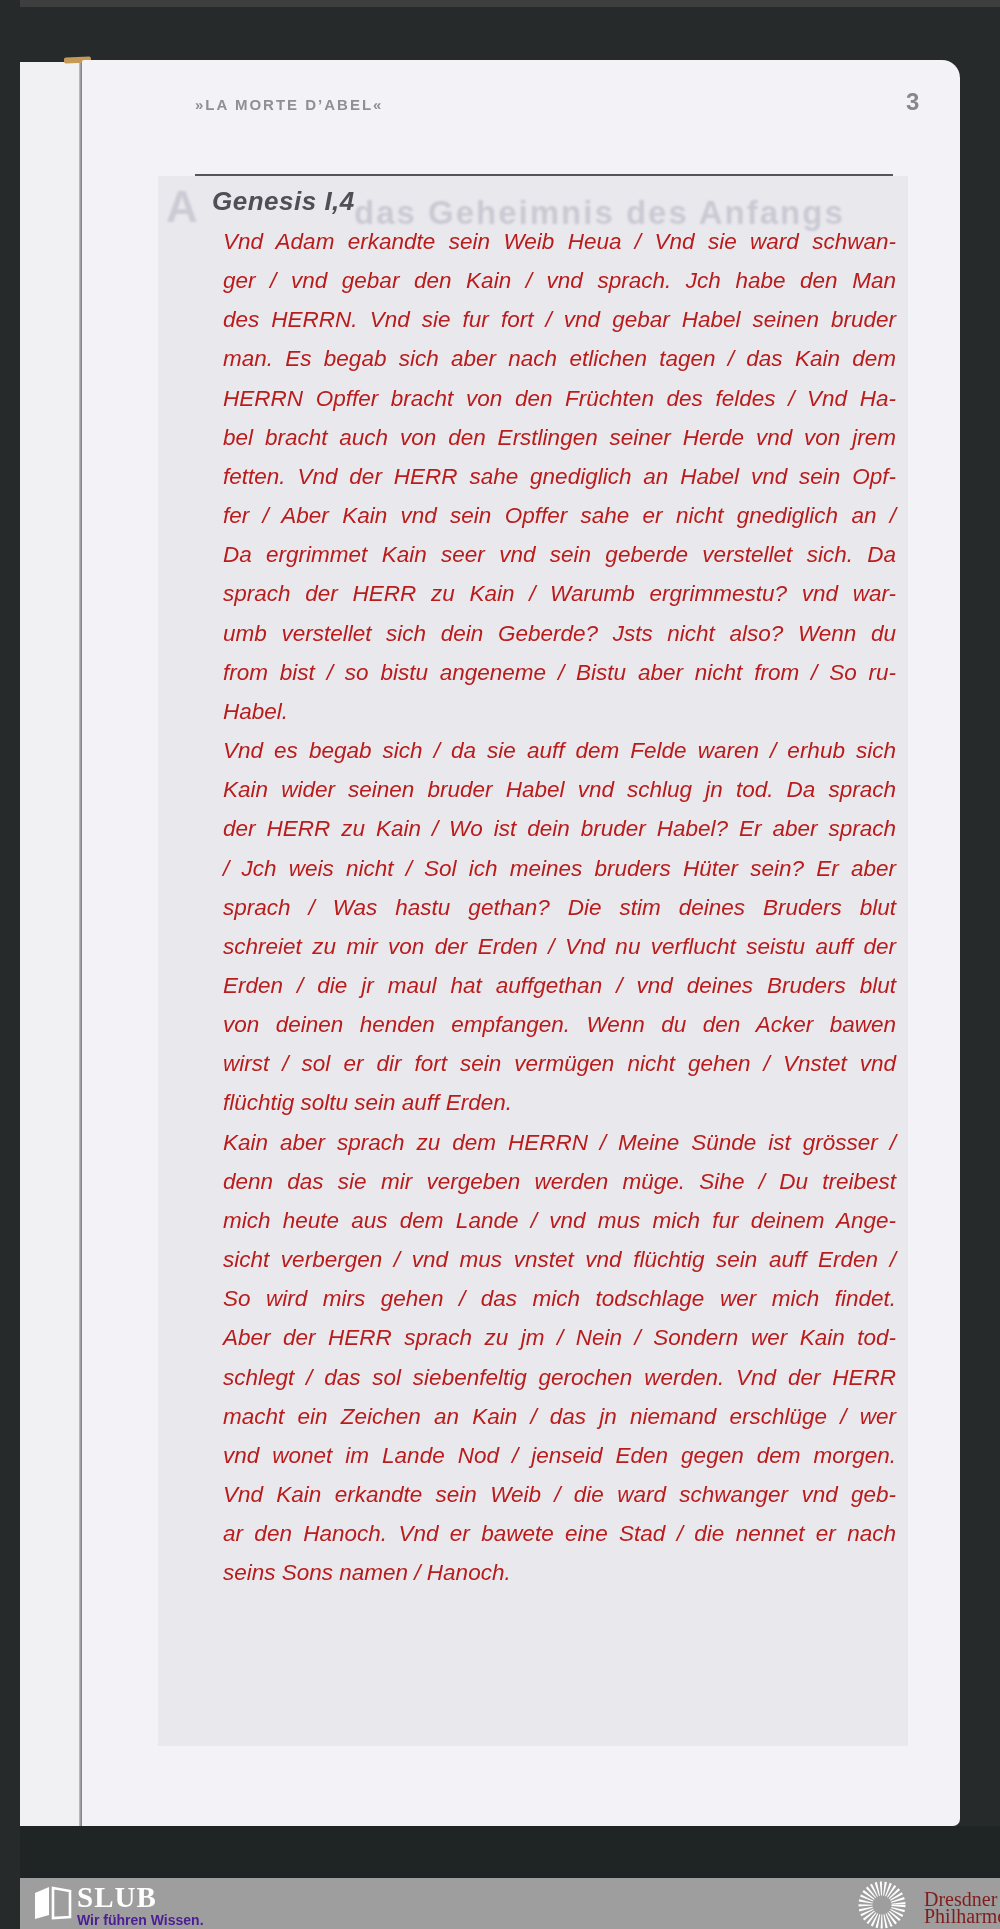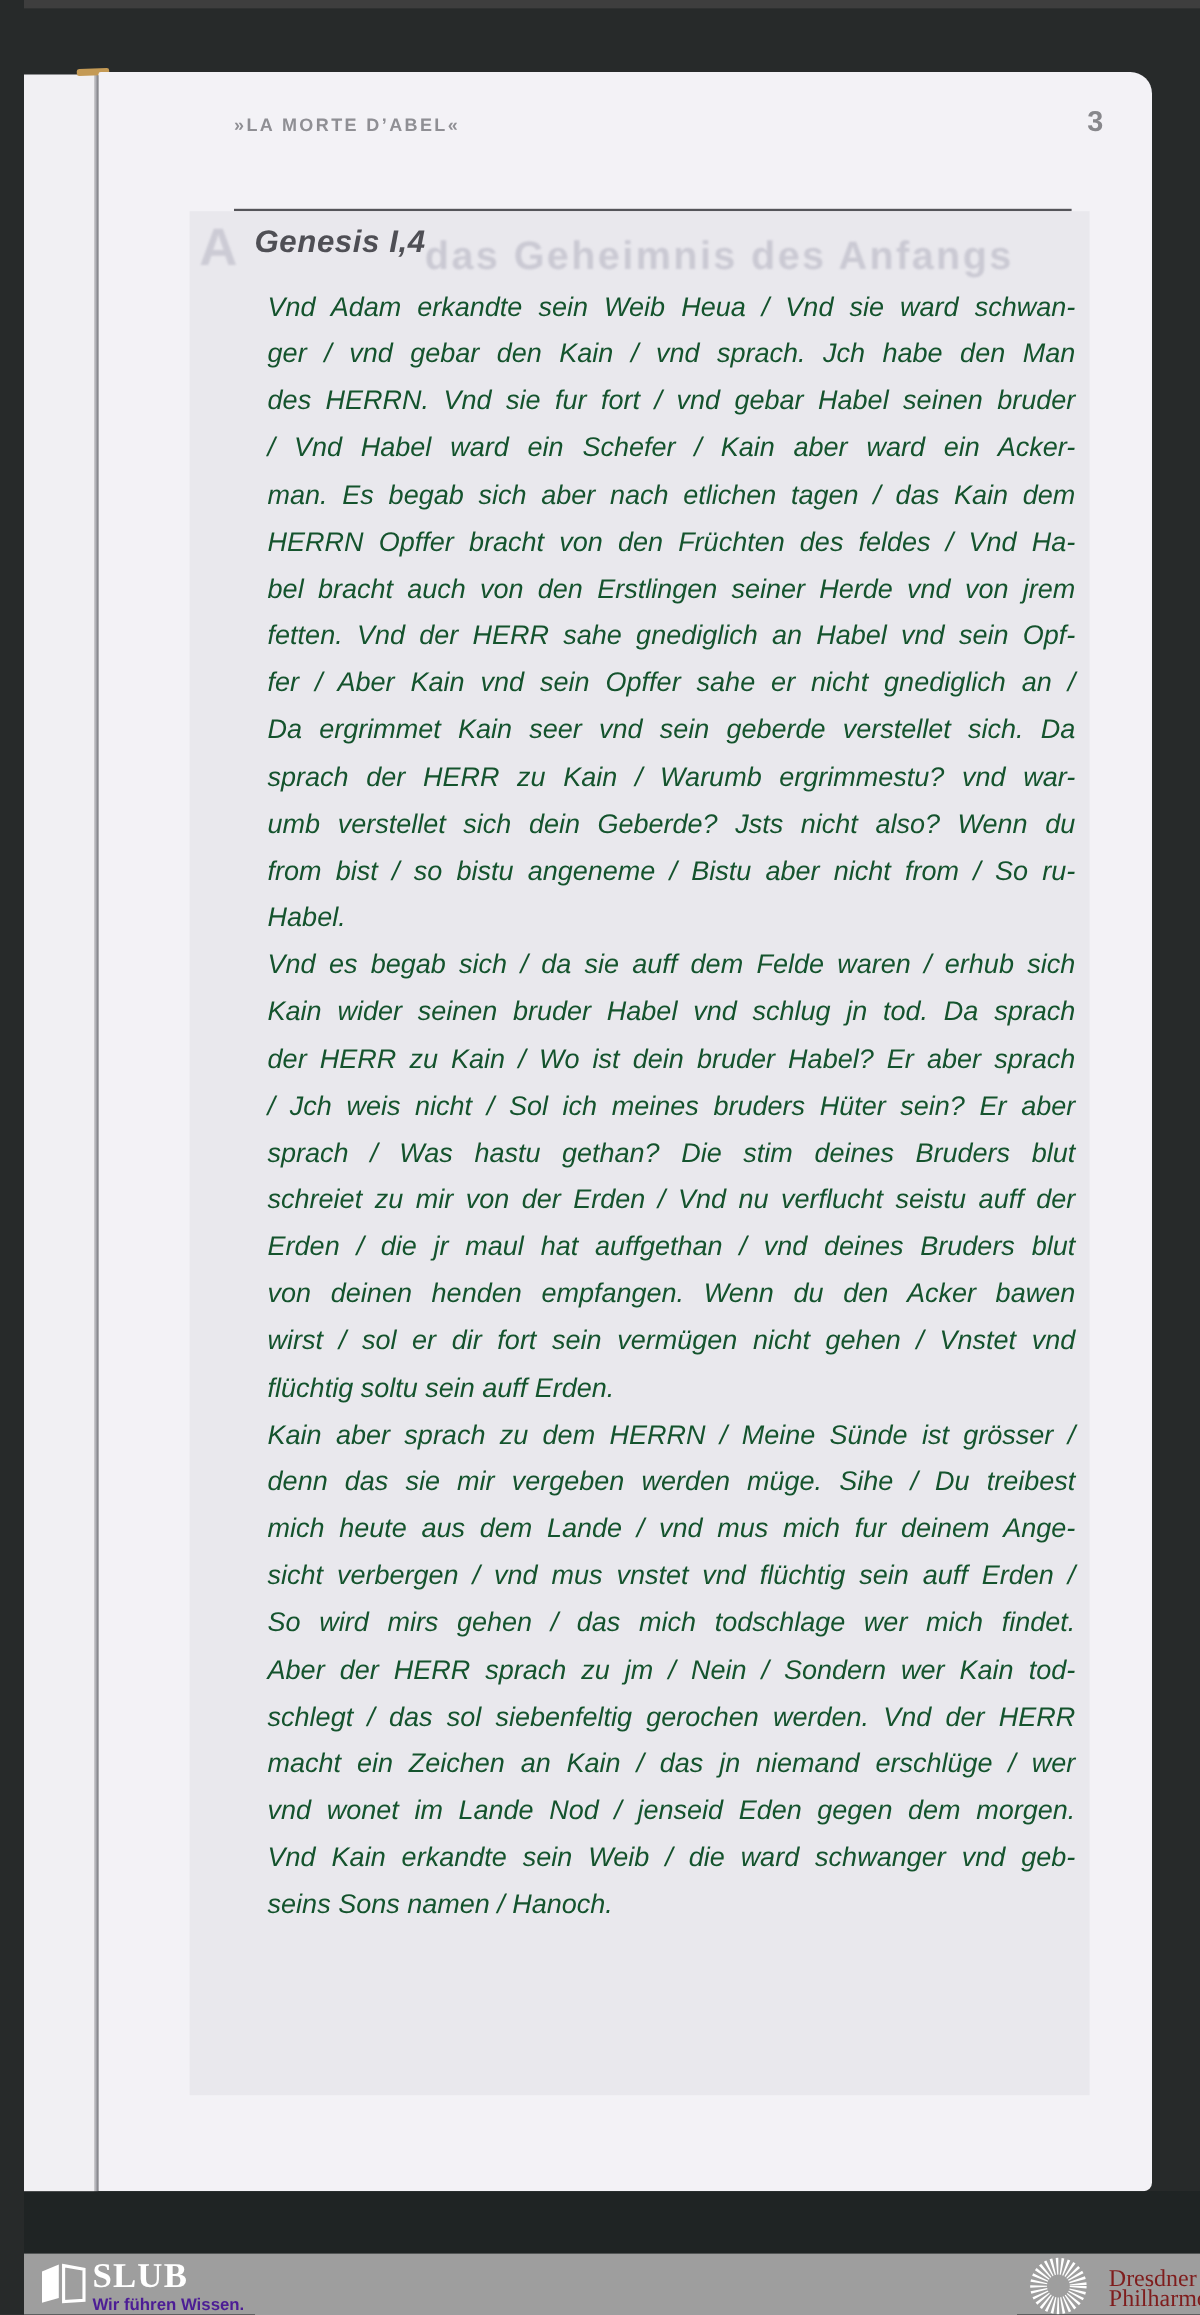--- a/index.html
+++ b/index.html
@@ -47,22 +47,22 @@
   .ghost { position:absolute; color:#c3c2cd; font-weight:bold; filter:blur(1px); white-space:nowrap; }
   .ghost-initial { left:8px; top:6px; font-size:44px; opacity:.75; }
   .ghost-heading { left:196px; top:18px; font-size:33px; letter-spacing:2px; opacity:.8; }
 
   .section-heading {
     position:absolute; left:130px; top:126px; margin:0;
     font-size:26px; font-weight:bold; font-style:italic; color:#4f4f55;
     letter-spacing:.5px;
   }
   .body-text {
-    position:absolute; left:141px; top:176px; width:673px;
-    font-size:22.5px; font-style:italic; color:#14532d;
+    position:absolute; left:141px; top:162px; width:673px;
+    font-size:22.5px; font-style:italic; color:#b91c1c;
   }
   .para { margin:0; }
   .line { line-height:39.15px; text-align:justify; text-align-last:justify; }
   .line.last { text-align-last:left; }
 
   
   .bottom-dark { position:absolute; left:0; top:1826px; width:1000px; height:52px; background:#1f2424; }
 
   
   .footer-bar { position:absolute; left:0; top:1878px; width:1000px; height:51px; background:#9e9e9e; }
@@ -102,21 +102,20 @@
       <div class="ghost ghost-initial">A</div>
       <div class="ghost ghost-heading">das Geheimnis des Anfangs</div>
     </div>
 
     <h1 class="section-heading">Genesis I,4</h1>
     <div class="body-text">
         <div class="para">
           <div class="line">Vnd Adam erkandte sein Weib Heua / Vnd sie ward schwan-</div>
           <div class="line">ger / vnd gebar den Kain / vnd sprach. Jch habe den Man</div>
           <div class="line">des HERRN. Vnd sie fur fort / vnd gebar Habel seinen bruder</div>
-          <div class="line">/ Vnd Habel ward ein Schefer / Kain aber ward ein Acker-</div>
           <div class="line">man. Es begab sich aber nach etlichen tagen / das Kain dem</div>
           <div class="line">HERRN Opffer bracht von den Früchten des feldes / Vnd Ha-</div>
           <div class="line">bel bracht auch von den Erstlingen seiner Herde vnd von jrem</div>
           <div class="line">fetten. Vnd der HERR sahe gnediglich an Habel vnd sein Opf-</div>
           <div class="line">fer / Aber Kain vnd sein Opffer sahe er nicht gnediglich an /</div>
           <div class="line">Da ergrimmet Kain seer vnd sein geberde verstellet sich. Da</div>
           <div class="line">sprach der HERR zu Kain / Warumb ergrimmestu? vnd war-</div>
           <div class="line">umb verstellet sich dein Geberde? Jsts nicht also? Wenn du</div>
           <div class="line">from bist / so bistu angeneme / Bistu aber nicht from / So ru-</div>
           <div class="line last">Habel.</div>
@@ -137,20 +136,21 @@
           <div class="line">Kain aber sprach zu dem HERRN / Meine Sünde ist grösser /</div>
           <div class="line">denn das sie mir vergeben werden müge. Sihe / Du treibest</div>
           <div class="line">mich heute aus dem Lande / vnd mus mich fur deinem Ange-</div>
           <div class="line">sicht verbergen / vnd mus vnstet vnd flüchtig sein auff Erden /</div>
           <div class="line">So wird mirs gehen / das mich todschlage wer mich findet.</div>
           <div class="line">Aber der HERR sprach zu jm / Nein / Sondern wer Kain tod-</div>
           <div class="line">schlegt / das sol siebenfeltig gerochen werden. Vnd der HERR</div>
           <div class="line">macht ein Zeichen an Kain / das jn niemand erschlüge / wer</div>
           <div class="line">vnd wonet im Lande Nod / jenseid Eden gegen dem morgen.</div>
           <div class="line">Vnd Kain erkandte sein Weib / die ward schwanger vnd geb-</div>
+          <div class="line">ar den Hanoch. Vnd er bawete eine Stad / die nennet er nach</div>
           <div class="line last">seins Sons namen / Hanoch.</div>
         </div>
       </div>
   </div>
 
   <div class="bottom-dark"></div>
 
   <div class="footer-bar">
     <div class="slub">
       <svg class="slub-book" width="40" height="38" viewBox="0 0 40 38">

